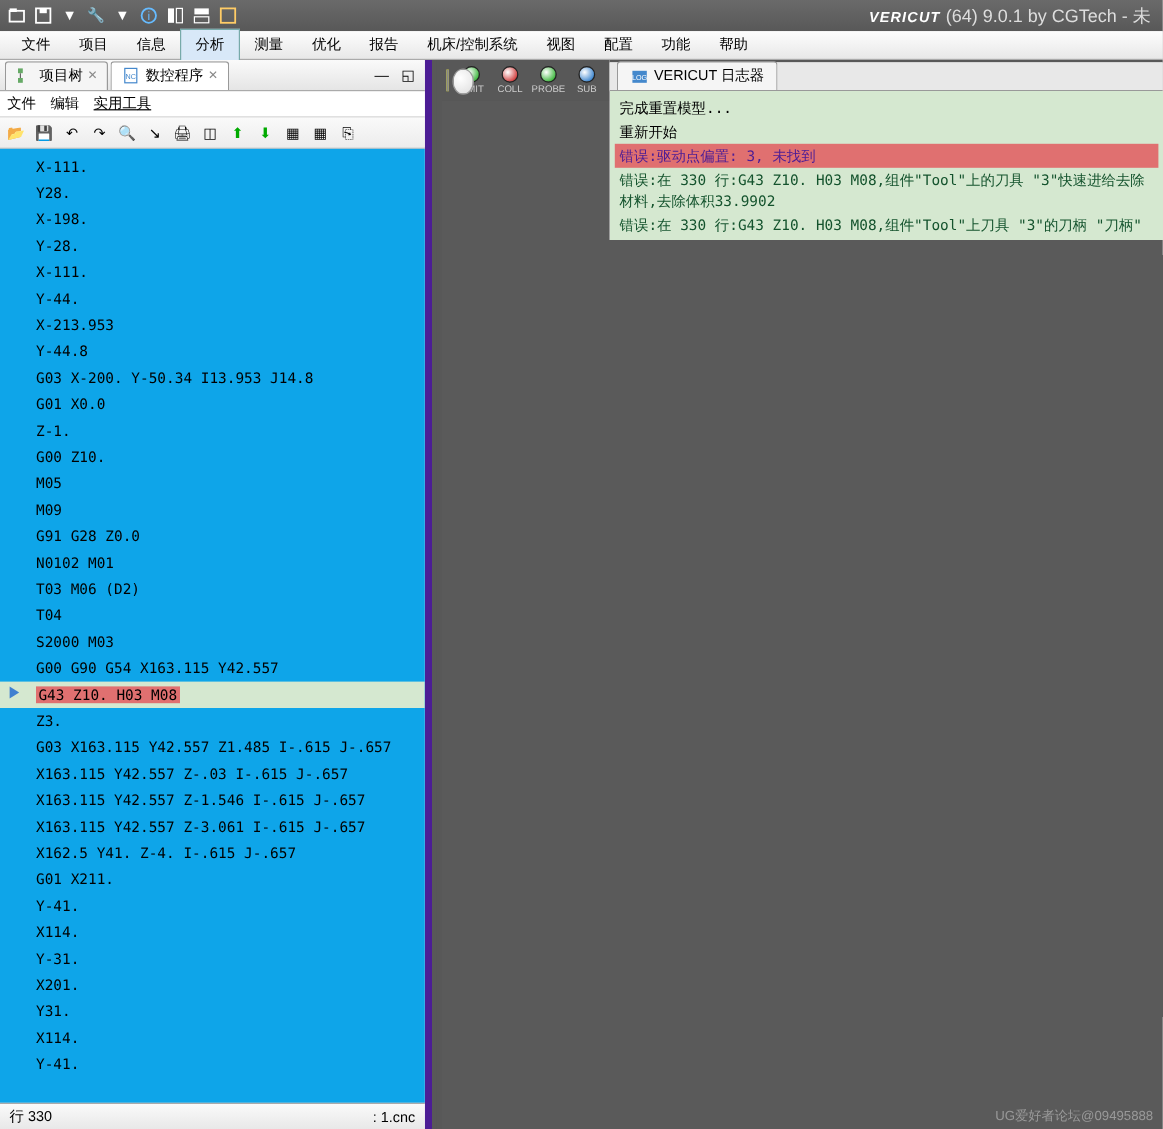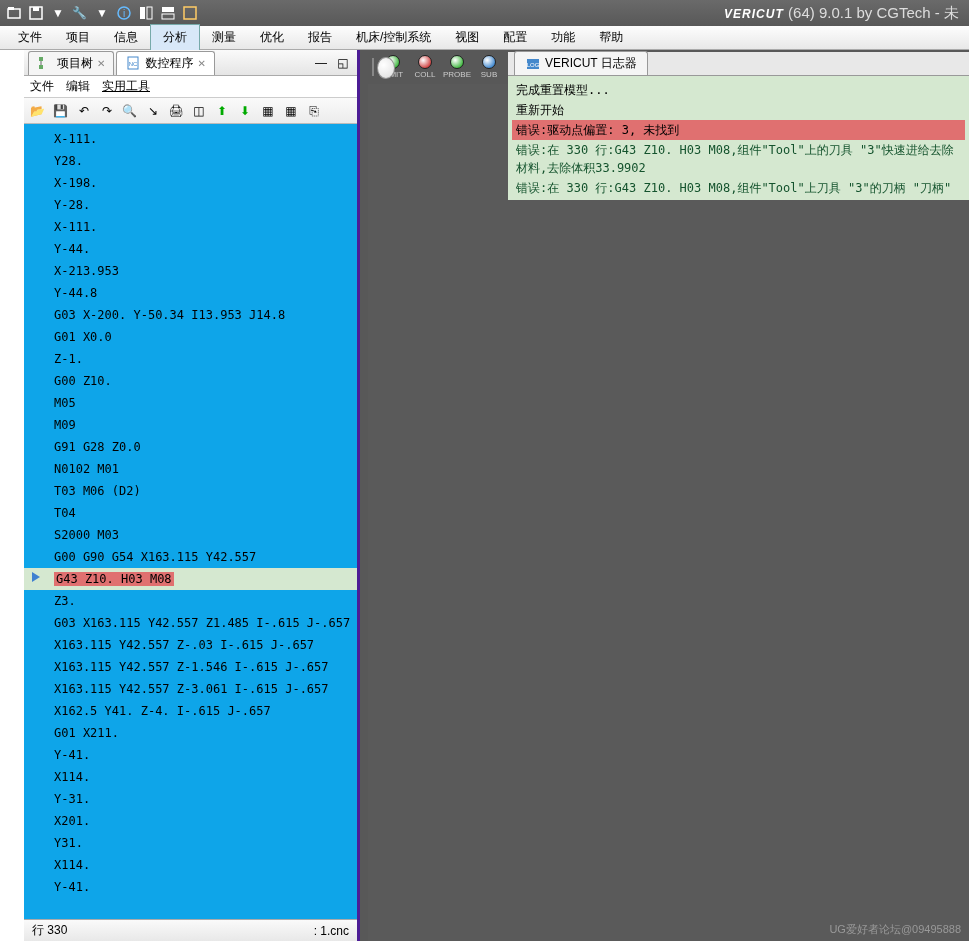--- a/index.html
+++ b/index.html
@@ -6,21 +6,21 @@
 body { font-family: "Microsoft YaHei", SimSun, sans-serif; font-size: 12px; background: #f0f0f0; overflow: hidden; width: 969px; height: 941px; }
 .titlebar { height: 26px; background: linear-gradient(to bottom, #6a6a6a, #585858); display: flex; align-items: center; padding: 0 4px; }
 .titlebar-icons { display: flex; gap: 2px; }
 .tb-icon { width: 20px; height: 20px; display: flex; align-items: center; justify-content: center; color: #fff; cursor: pointer; }
 .brand { flex: 1; text-align: right; color: #ddd; font-size: 12px; padding-right: 6px; font-style: italic; letter-spacing: 1px; }
 .brand .ver { font-style: normal; font-size: 15px; letter-spacing: 0; }
 .menubar { height: 24px; background: linear-gradient(to bottom, #fdfdfd, #e8e8e8); border-bottom: 1px solid #aaa; display: flex; align-items: center; padding: 0 6px; gap: 0; }
 .menu-item { padding: 4px 12px; cursor: pointer; }
 .menu-item.active { background: #d8e8f8; border: 1px solid #7aa; }
 .workspace { display: flex; height: calc(941px - 50px); }
-.left-panel { width: 360px; background: #fff; border-right: 3px solid #4c1d95; display: flex; flex-direction: column; padding-left: 24px; }
+.left-panel { width: 360px; background: #fff; border-right: 6px solid #4c1d95; display: flex; flex-direction: column; }
 .panel-tabs { height: 26px; background: linear-gradient(to bottom, #fafafa, #e5e5e5); border-bottom: 1px solid #aaa; display: flex; align-items: center; padding: 0 4px; gap: 2px; position: relative; }
 .panel-tab { padding: 3px 8px; background: #f5f5f5; border: 1px solid #999; border-bottom: none; border-radius: 3px 3px 0 0; display: flex; align-items: center; gap: 4px; cursor: pointer; }
 .panel-tab .x { color: #888; font-size: 10px; }
 .panel-tab.active { background: #fff; }
 .tab-right-icons { position: absolute; right: 4px; display: flex; gap: 2px; }
 .sub-menubar { height: 22px; background: #fff; border-bottom: 1px solid #ccc; display: flex; align-items: center; padding: 0 6px; gap: 12px; }
 .sub-toolbar { height: 26px; background: linear-gradient(to bottom, #fafafa, #ececec); border-bottom: 1px solid #bbb; display: flex; align-items: center; padding: 0 4px; gap: 3px; }
 .tool-btn { width: 20px; height: 20px; display: flex; align-items: center; justify-content: center; cursor: pointer; border: 1px solid transparent; }
 .nc-lines { flex: 1; background: #0ea5e9; overflow-y: auto; padding: 4px 0; font-family: "SimSun", monospace; font-size: 12px; }
 .nc-line { padding: 2px 8px 2px 30px; white-space: nowrap; position: relative; line-height: 1.5; }
@@ -36,21 +36,21 @@
 .slider-thumb { position: absolute; left: 4px; top: -2px; width: 18px; height: 22px; background: radial-gradient(circle at 35% 35%, #fff, #ddd); border-radius: 50%; border: 1px solid #999; }
 .led-group { display: flex; gap: 2px; }
 .led { width: 30px; display: flex; flex-direction: column; align-items: center; gap: 1px; }
 .led-dot { width: 14px; height: 14px; border-radius: 50%; border: 1px solid #222; }
 .led-label { font-size: 8px; color: #ccc; }
 .logger { height: 150px; background: #fff; display: flex; flex-direction: column; border-top: 2px solid #585858; }
 .logger-tab-row { height: 24px; background: #e8e8e8; display: flex; align-items: flex-end; padding: 0 6px; border-bottom: 1px solid #999; }
 .logger-tab { padding: 3px 10px; background: #f5f5f5; border: 1px solid #999; border-bottom: none; border-radius: 3px 3px 0 0; display: flex; align-items: center; gap: 4px; }
 .logger-body { flex: 1; background: #d5e8d0; overflow-y: auto; padding: 4px; font-family: "SimSun", monospace; font-size: 12px; }
 .log-line { padding: 1px 4px; line-height: 1.5; }
-.log-line.err1 { background: #e07070; color: #000000; }
+.log-line.err1 { background: #e07070; color: #4c1d95; }
 .log-line.err2 { color: #14532d; }
 .svg-icon { width: 16px; height: 16px; }
 .watermark { position: absolute; right: 8px; bottom: 4px; color: #999; font-size: 11px; }
 </style>
 </head>
 <body>
 
 <div class="titlebar">
   <div class="titlebar-icons">
     <div class="tb-icon">

